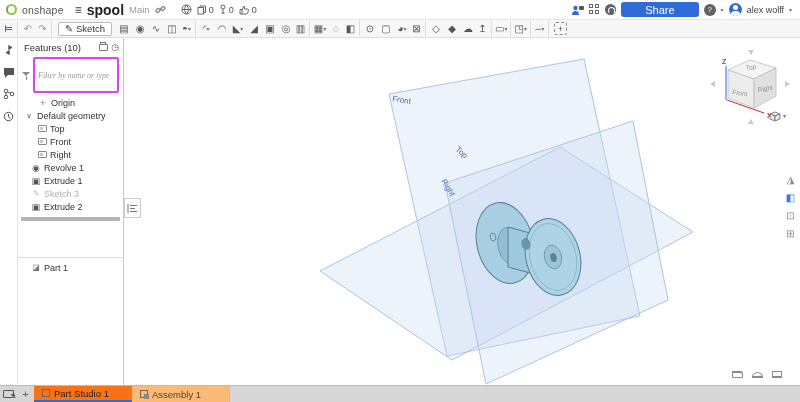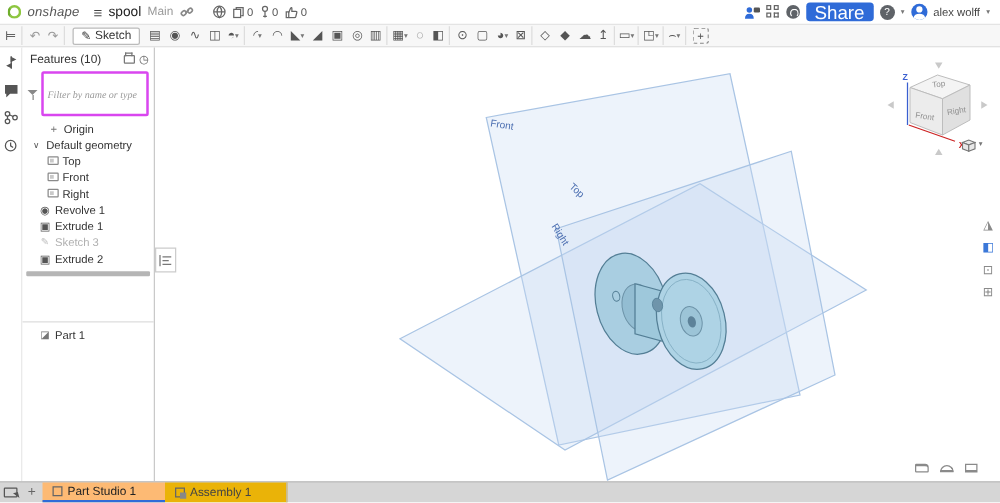--- a/index.html
+++ b/index.html
@@ -3,28 +3,28 @@
 <meta charset="utf-8">
 <style>
   * { margin:0; padding:0; box-sizing:border-box; }
   html,body { width:800px; height:402px; overflow:hidden; }
   body { font-family:"Liberation Sans", sans-serif; font-size:10px; color:#333; background:#fff; position:relative; }
   #app { position:absolute; inset:0; }
 
   
   .topbar { height:20px; display:flex; align-items:center; padding:0 8px 0 6px; gap:5px; background:#fff; border-bottom:1px solid #e4e4e4; }
   .logo-ring { width:11px; height:11px; border:2.5px solid #8dc63f; border-radius:50%; border-left-color:#6fae2c; flex:0 0 auto; }
-  .logo-text { color:#555; font-size:10.5px; letter-spacing:.2px;font-style:italic; }
+  .logo-text { color:#555; font-size:10.5px; letter-spacing:.2px; }
   .hamburger { font-size:12px; color:#444; margin-left:6px; cursor:pointer; }
-  .doc-name { font-weight:normal; font-size:11px; color:#222; }
+  .doc-name { font-weight:bold; font-size:14px; color:#222; }
   .branch { color:#999; font-size:9.5px; }
   .tb-mini { display:inline-flex; align-items:center; color:#666; }
   .counter { display:inline-flex; align-items:center; gap:2px; color:#555; font-size:9px; }
   .spacer { flex:1; }
-  .share-btn { background:#2f6bd8; color:#fff; border:none; border-radius:3px; font-size:15px; height:15px; padding:0 7px; font-family:inherit; cursor:pointer; }
+  .share-btn { background:#2f6bd8; color:#fff; border:none; border-radius:3px; font-size:11px; height:15px; padding:0 24px; font-family:inherit; cursor:pointer; }
   .help-circle { width:12px; height:12px; border-radius:50%; background:#5f6368; color:#fff; font-size:8px; display:flex; align-items:center; justify-content:center; }
   .avatar { width:13px; height:13px; border-radius:50%; background:#2f6bd8; position:relative; overflow:hidden; }
   .avatar::before { content:""; position:absolute; left:4px; top:2px; width:5px; height:5px; border-radius:50%; background:#fff; }
   .avatar::after { content:""; position:absolute; left:2px; top:8px; width:9px; height:6px; border-radius:50% 50% 0 0; background:#fff; }
   .username { font-size:9px; color:#444; }
   .caret { font-size:6px; color:#777; line-height:1; }
   .dark-circle { width:11px; height:11px; border-radius:50%; background:#5f6368; position:relative; }
   .dark-circle::before { content:""; position:absolute; left:3px; top:3px; width:5px; height:5px; border-radius:50%; border:1px solid #fff; border-bottom-color:transparent; }
   .apps-grid { width:11px; height:11px; display:grid; grid-template-columns:4px 4px; grid-template-rows:4px 4px; gap:2px; }
   .apps-grid i { border:1px solid #666; }
@@ -90,22 +90,22 @@
   .vs-ic { display:block; }
   .vs-print { width:11px; height:7px; border:1px solid #8a8a8a; border-radius:1px 3px 1px 1px; border-top-width:2px; }
   .vs-dome { width:11px; height:6px; border:1px solid #8a8a8a; border-bottom:2px solid #8a8a8a; border-radius:6px 6px 0 0; }
   .vs-monitor { width:10px; height:7px; border:1px solid #8a8a8a; border-bottom:2px solid #8a8a8a; }
 
   
   .bottombar { position:absolute; left:0; right:0; bottom:0; height:17px; background:#d6d6d6; border-top:1px solid #bcbcbc; display:flex; align-items:stretch; }
   .bb-btn { width:17px; display:flex; align-items:center; justify-content:center; color:#555; cursor:pointer; }
   .bb-plus { font-size:11px; color:#666; }
   .tab { display:flex; align-items:center; gap:4px; padding:0 8px; width:98px; font-size:9.5px; cursor:pointer; }
-  .tab.active { background:#fdba74; border-bottom:2px solid #2f6bd8; color:#222; }
-  .tab.inactive { background:#eab308; color:#444; border-right:1px solid #bdbdbd; }
+  .tab.active { background:#f97316; border-bottom:2px solid #2f6bd8; color:#222; }
+  .tab.inactive { background:#fdba74; color:#444; border-right:1px solid #bdbdbd; }
   .tab-ic { width:8px; height:8px; border:1px solid #666; position:relative; flex:0 0 auto; }
   .tab-ic.asm::before { content:""; position:absolute; right:-2px; bottom:-2px; width:5px; height:5px; background:#888; }
   .monitor-ic { width:11px; height:8px; border:1px solid #555; border-radius:1px; position:relative; }
   .monitor-ic::before { content:""; position:absolute; right:-2px; bottom:-2px; border-left:4px solid transparent; border-top:5px solid #555; transform:rotate(-15deg); }
 </style>
 </head>
 <body>
 
 <div id="app">
 

